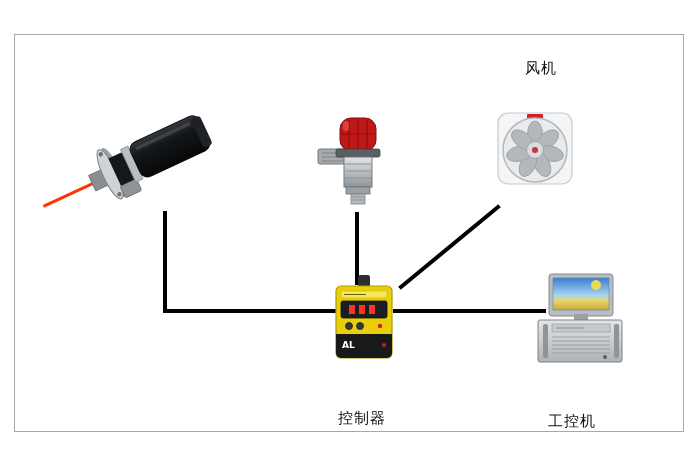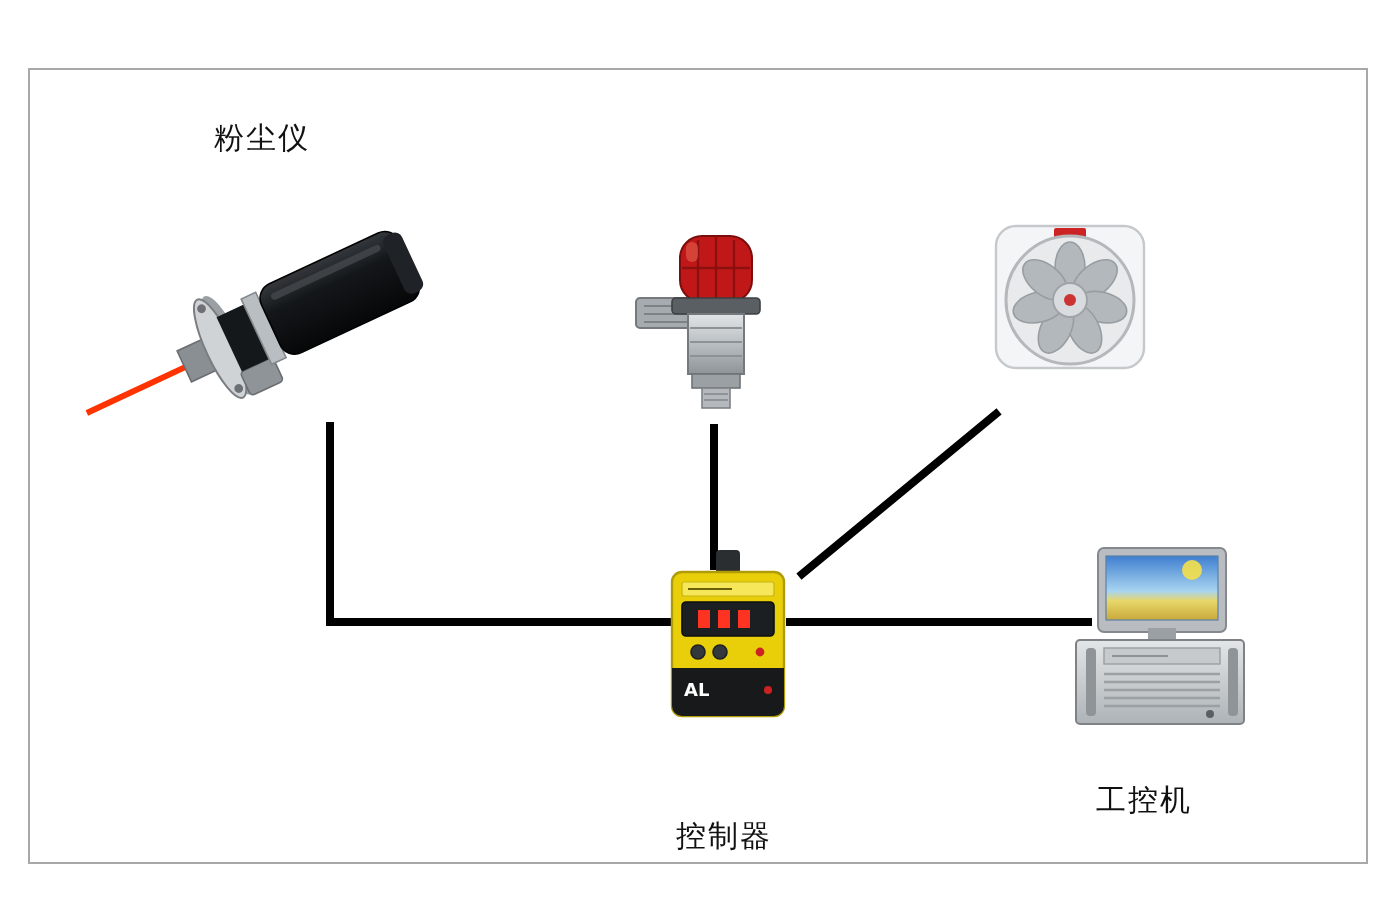--- a/index.html
+++ b/index.html
@@ -30,23 +30,23 @@
     position:absolute;left:0;top:0;width:700px;height:450px;
   }
 </style>
 </head>
 <body>
 
 <div id="canvas">
 
   <div class="frame"></div>
 
-  <div class="label" style="left:86px;top:60px;">粉尘仪</div>
+  <div class="label" style="left:496px;top:59px;">风机</div>
   <div class="label" style="left:317px;top:409px;">控制器</div>
-  <div class="label" style="left:527px;top:391px;">工控机</div>
+  <div class="label" style="left:527px;top:412px;">工控机</div>
 
   <svg class="layer" viewBox="0 0 700 450">
     <defs>
       <linearGradient id="silver" x1="0" y1="0" x2="0" y2="1">
         <stop offset="0" stop-color="#e2e5e7"></stop>
         <stop offset="0.5" stop-color="#b9bec2"></stop>
         <stop offset="1" stop-color="#8f9498"></stop>
       </linearGradient>
       <linearGradient id="caseGrad" x1="0" y1="0" x2="0" y2="1">
         <stop offset="0" stop-color="#e3e6e8"></stop>

